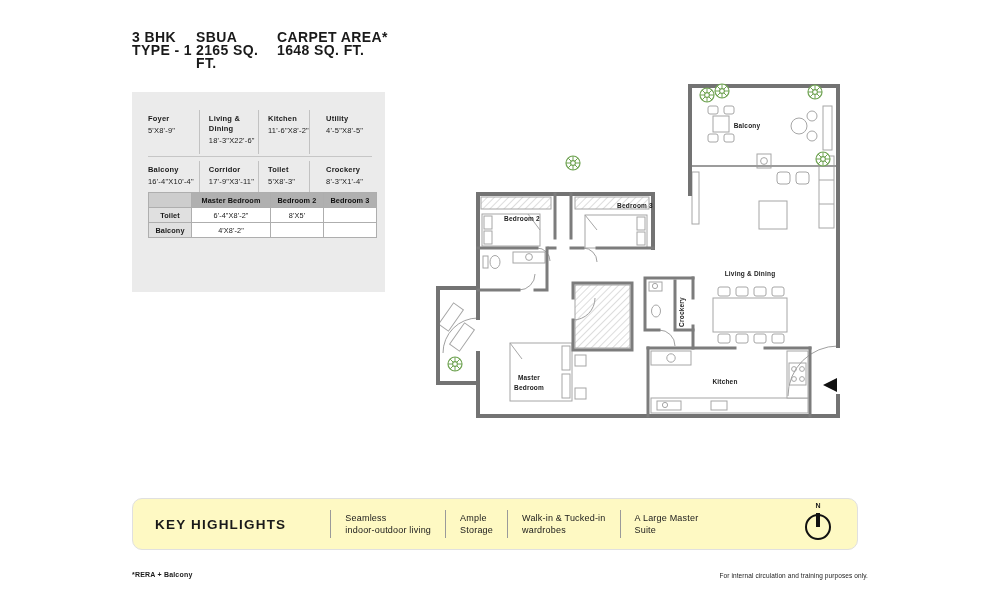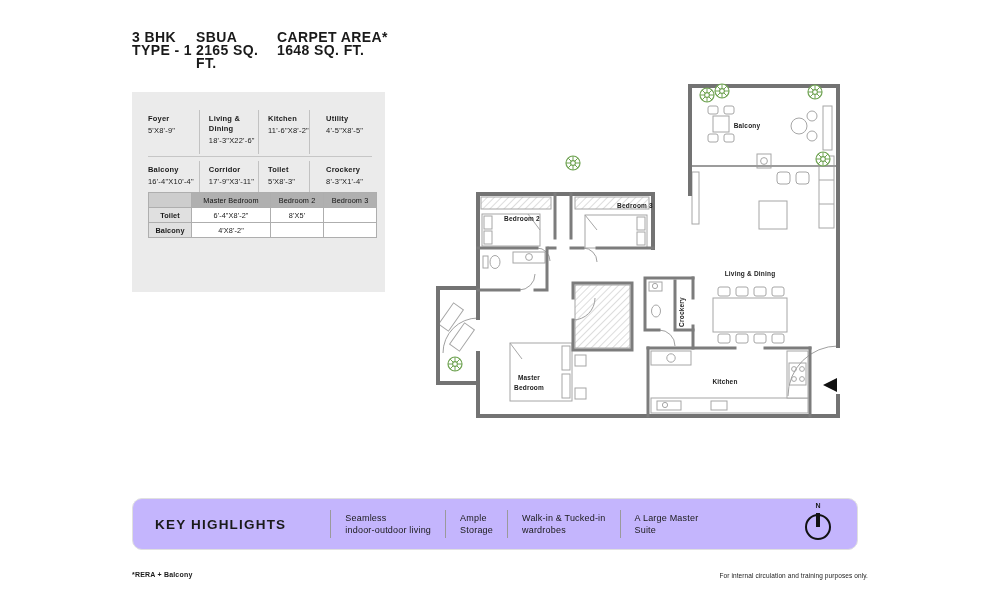--- a/index.html
+++ b/index.html
@@ -19,33 +19,33 @@
   .dim-cell{padding:4px 0 8px 0;line-height:10px;font-size:7.5px;letter-spacing:.2px;}
   .dim-cell .dim-name{font-weight:600;margin-bottom:2px;}
   .dim-cell.w1{width:62px;}
   .dim-cell.w2{width:60px;padding-left:9px;border-left:1px solid #c2c2c2;}
   .dim-cell.w3{width:50px;padding-left:9px;border-left:1px solid #c2c2c2;}
   .dim-cell.w4{width:56px;padding-left:16px;border-left:1px solid #c2c2c2;}
   .dims-sep{height:1px;background:#c6c6c6;margin:2px 0 4px 0;}
   
   .bedtable{position:absolute;left:16px;top:100px;border-collapse:collapse;font-size:7.3px;letter-spacing:.1px;}
   .bedtable th,.bedtable td{border:1px solid #aeaeae;text-align:center;padding:0;height:14px;}
-  .bedtable thead th{background:#b0b0b0;font-weight:400;color:#101010;}
+  .bedtable thead th{background:#b0b0b0;font-weight:700;color:#101010;}
   .bedtable thead th.corner{background:#cdcdcd;}
   .bedtable tbody th{background:#e0e0e0;font-weight:600;width:42px;}
   .bedtable td{background:#ffffff;}
   .bedtable td.mb{width:78px;}
   .bedtable td.b2{width:52px;}
   .bedtable td.b3{width:52px;}
   
   .plan{position:absolute;left:425px;top:68px;width:420px;height:362px;}
   .plan text{font-family:"Liberation Sans","DejaVu Sans",sans-serif;font-size:6.5px;font-weight:700;fill:#1c1c1c;letter-spacing:.2px;}
   
   .highlights{position:absolute;left:132px;top:498px;width:726px;height:52px;border:1.5px solid #e0e0e0;
-    border-radius:10px;box-sizing:border-box;display:flex;align-items:center;background:#c4b5fd;}
+    border-radius:10px;box-sizing:border-box;display:flex;align-items:center;background:#fef9c3;}
   .hl-title{font-size:13.5px;font-weight:700;letter-spacing:1.2px;margin-left:22px;}
   .hl-div{width:1px;height:28px;background:#9a9a9a;}
   .hl-item{font-size:9px;line-height:12px;letter-spacing:.2px;padding:0 14px;}
   .hl-item .l1{display:block;}
   .hl-gap1{width:44px;}
   .hl-spacer{flex:1;}
   .compass-wrap{position:relative;width:26px;height:26px;margin-right:26px;margin-top:6px;}
   .compass-n{position:absolute;top:-12px;left:50%;transform:translateX(-50%);font-size:7px;font-weight:700;}
   .compass{width:22px;height:22px;border:2px solid #111;border-radius:50%;position:relative;}
   .compass .needle{position:absolute;left:9px;top:-3px;width:4px;height:14px;background:#111;}

